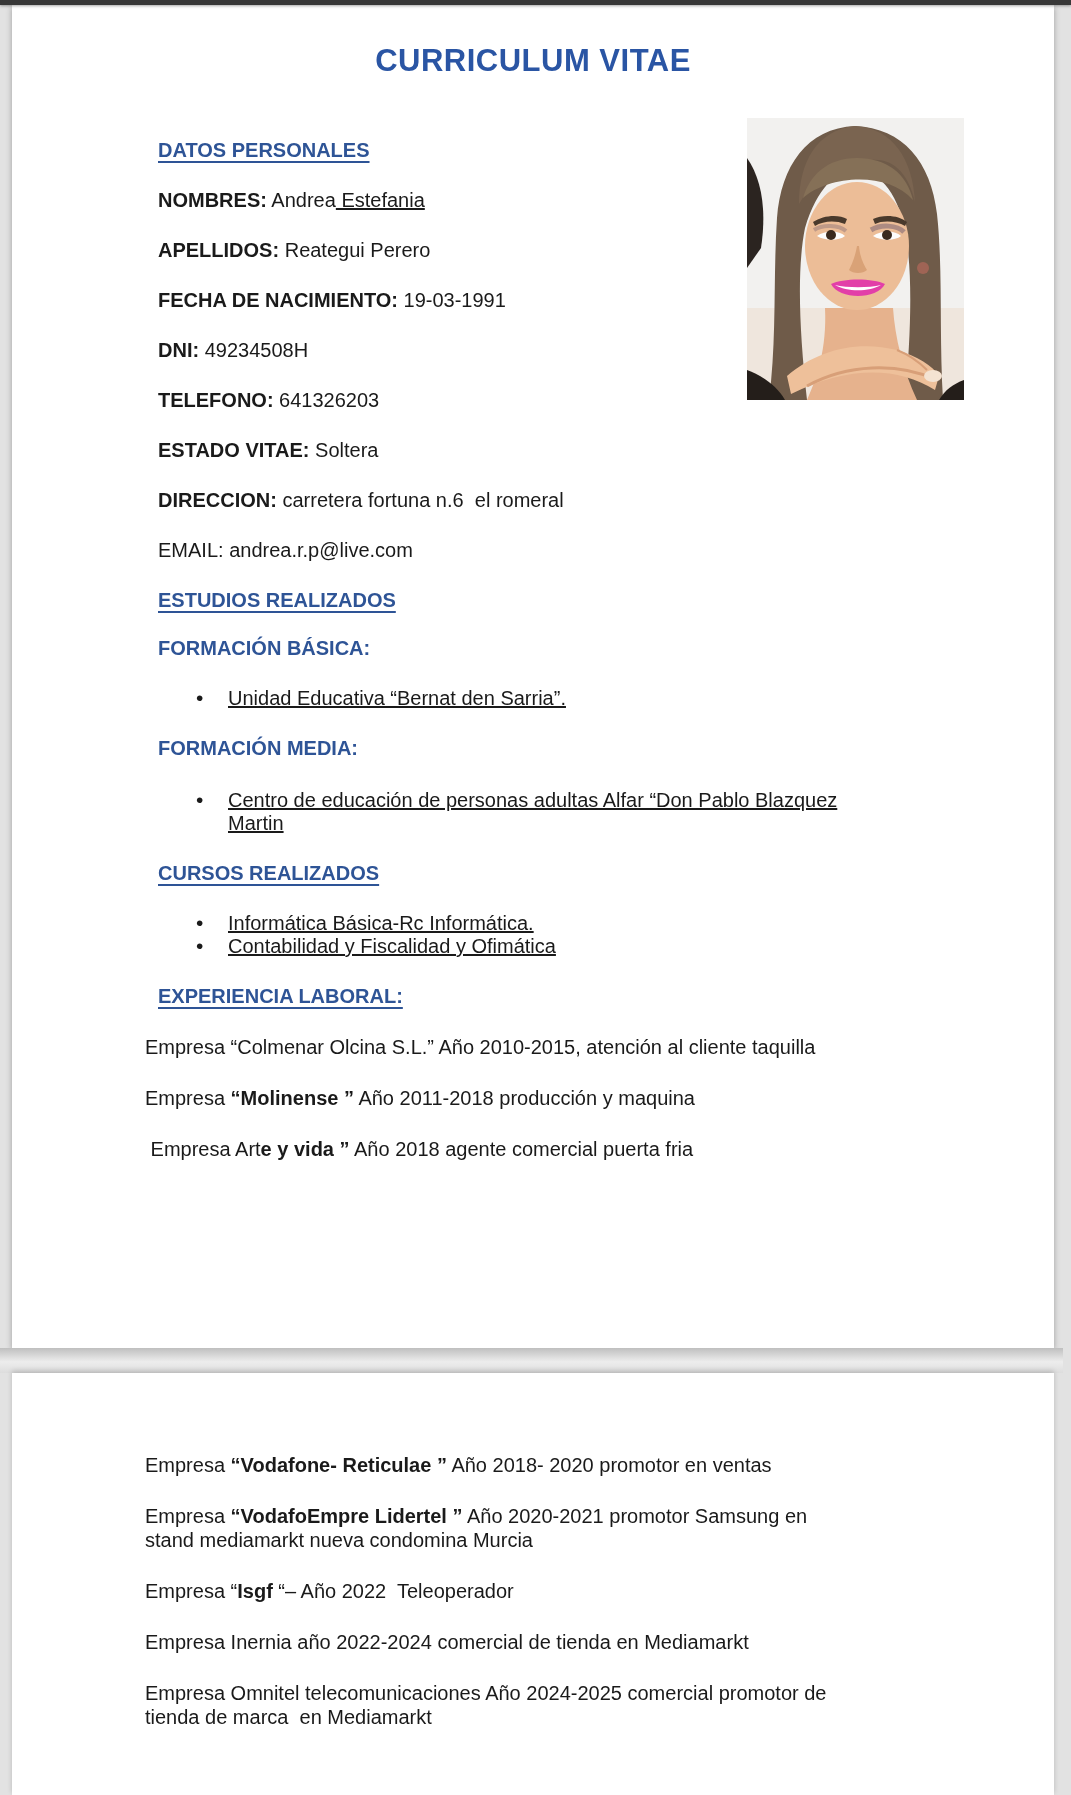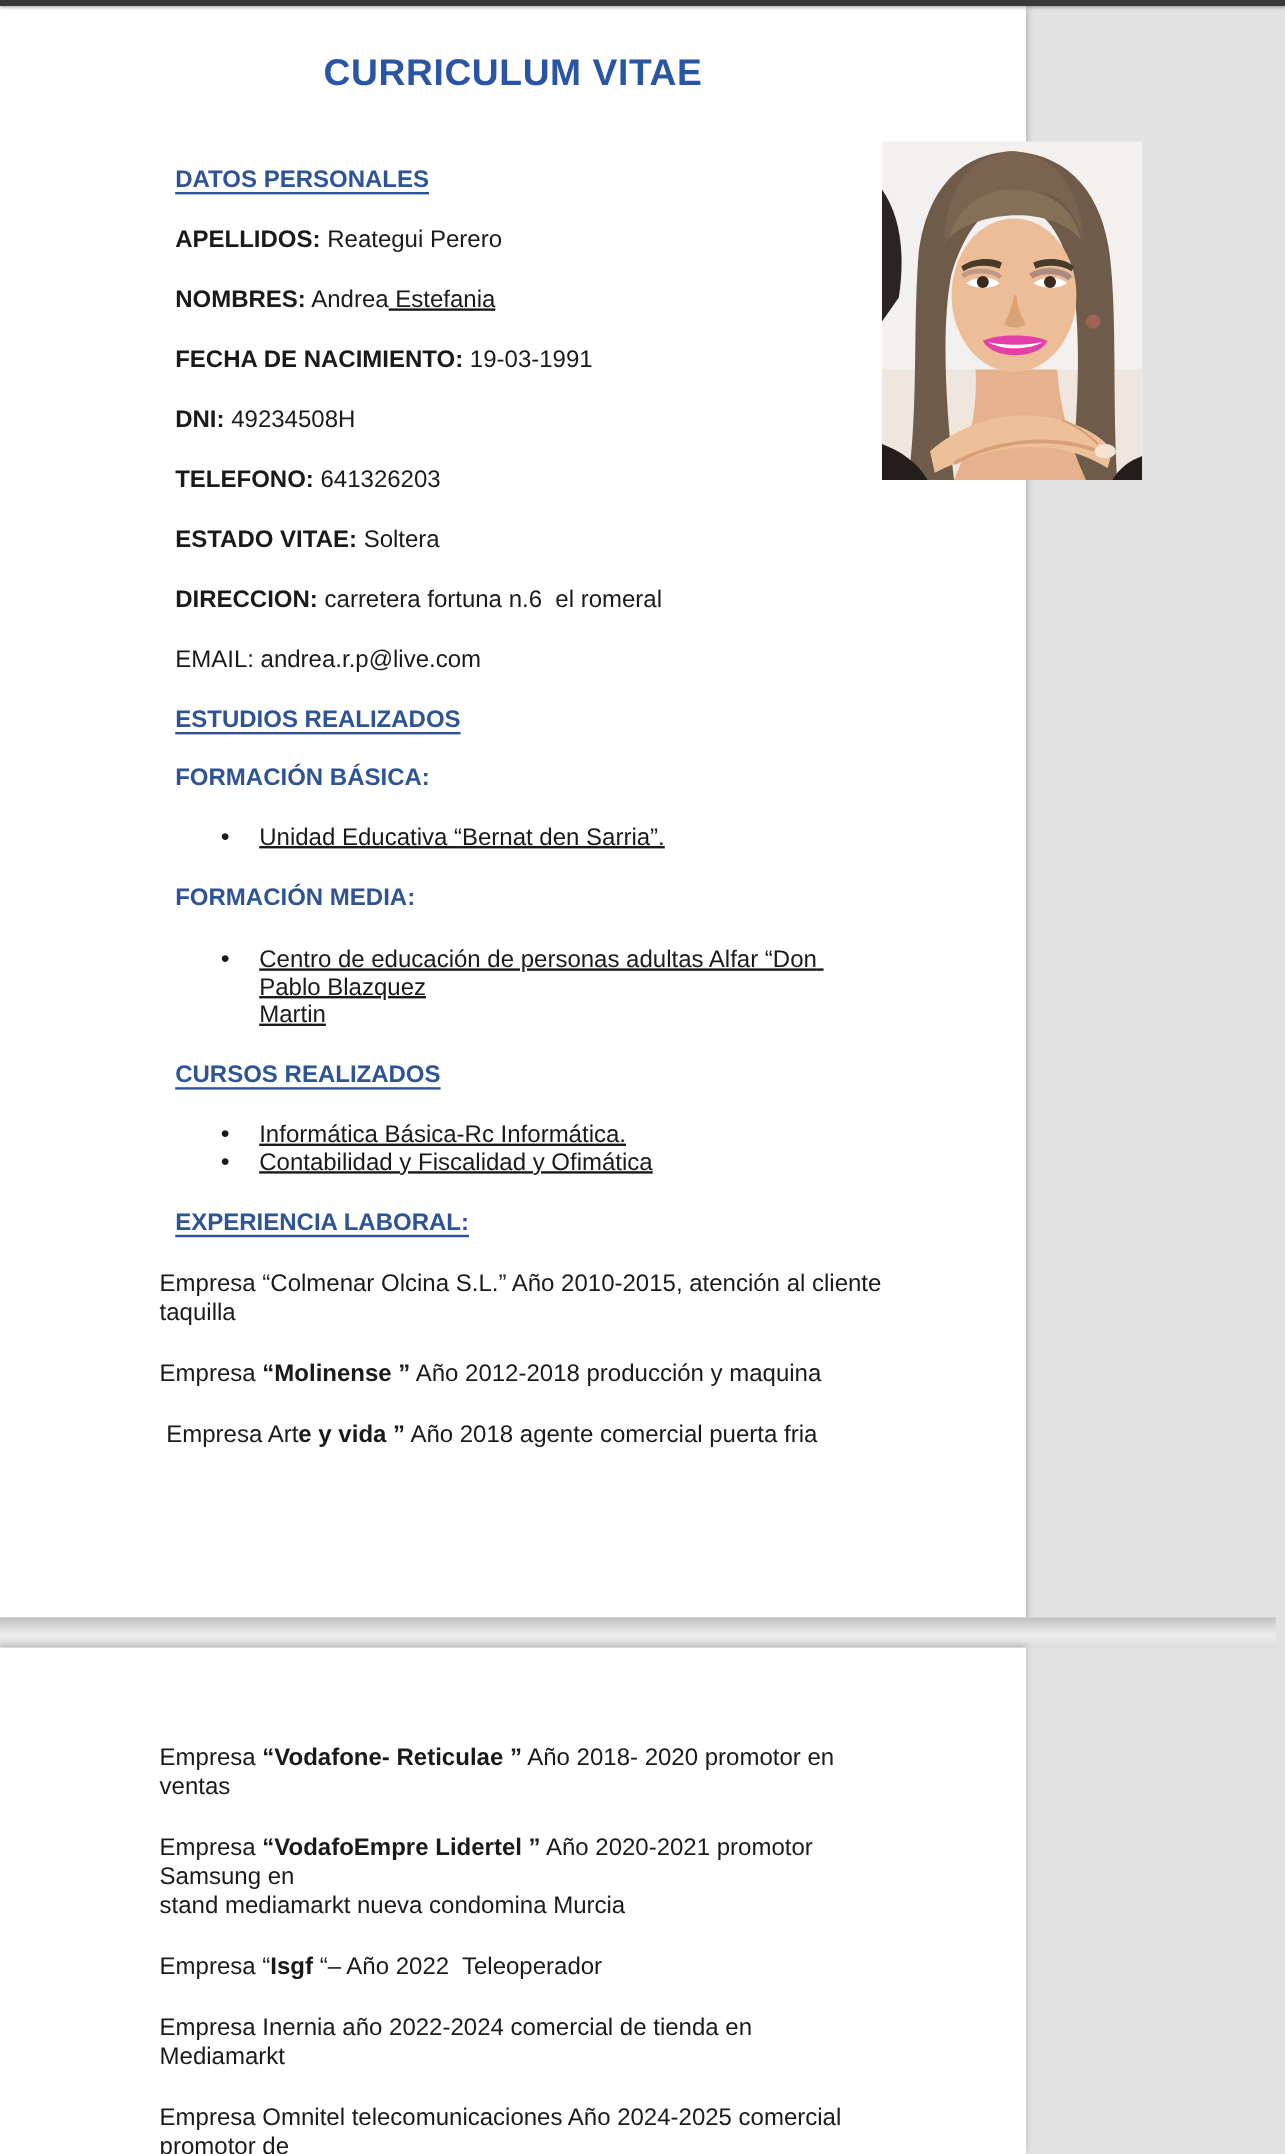--- a/index.html
+++ b/index.html
@@ -8,21 +8,21 @@
     background:#e2e2e2;
     font-family:"Liberation Sans", sans-serif;
     color:#1a1a1a;
   }
   .top-bar{
     position:absolute;top:0;left:0;width:1071px;height:5px;
     background:#383838;z-index:10;
     box-shadow:0 1px 3px rgba(0,0,0,.35);
   }
   .page{
-    position:absolute;left:0;width:855px;background:#ffffff;
+    position:absolute;left:12px;width:1042px;background:#ffffff;
     box-shadow:0 2px 6px rgba(0,0,0,.30);
   }
   .page1{top:5px;height:1343px;}
   .page2{top:1373px;height:422px;box-shadow:0 -2px 5px rgba(0,0,0,.18);}
   .page-gap{
     position:absolute;top:1348px;left:0;width:1063px;height:25px;
     background:linear-gradient(to bottom,#bfbfbf 0%,#ededed 55%,#dddddd 100%);
   }
   .title{
     margin:38px 0 60px 0;
@@ -107,22 +107,22 @@
       <path d="M0,252 C16,258 30,268 38,282 L0,282 Z" fill="#241e1a"></path>
       <path d="M217,262 C206,266 198,272 192,282 L217,282 Z" fill="#241e1a"></path>
     </svg>
   </div>
 
   <div class="content">
     <h2 class="section line">DATOS PERSONALES</h2>
 
     <div>
 
-    <p class="field line"><span style="font-weight: bold;">APELLIDOS:</span><span> Reategui Perero</span></p>
-        <p class="field line"><span style="font-weight: bold;">NOMBRES:</span><span> Andrea</span><span style="text-decoration: underline;"> Estefania</span></p>
+    <p class="field line"><span style="font-weight: bold;">NOMBRES:</span><span> Andrea</span><span style="text-decoration: underline;"> Estefania</span></p>
+        <p class="field line"><span style="font-weight: bold;">APELLIDOS:</span><span> Reategui Perero</span></p>
         <p class="field line"><span style="font-weight: bold;">FECHA DE NACIMIENTO:</span><span> 19-03-1991</span></p>
         <p class="field line"><span style="font-weight: bold;">DNI:</span><span> 49234508H</span></p>
         <p class="field line"><span style="font-weight: bold;">TELEFONO:</span><span> 641326203</span></p>
         <p class="field line"><span style="font-weight: bold;">ESTADO VITAE:</span><span> Soltera</span></p>
         <p class="field line"><span style="font-weight: bold;">DIRECCION:</span><span> carretera fortuna n.6  el romeral</span></p>
         <p class="field line"><span style="font-weight: normal;">EMAIL:</span><span> andrea.r.p@live.com</span></p>
       </div>
 
     <h2 class="section line mb25">ESTUDIOS REALIZADOS</h2>
 
@@ -142,21 +142,21 @@
     <ul class="bullets">
 
     <li class="line"><span>Informática Básica-Rc Informática.</span></li>
         <li class="line"><span>Contabilidad y Fiscalidad y Ofimática</span></li>
       </ul>
 
     <h2 class="section line">EXPERIENCIA LABORAL:</h2>
     <div class="empresa-list">
 
     <p class="line"><span>Empresa </span><span style="font-weight: normal;">“Colmenar Olcina S.L.”</span><span> Año 2010-2015, atención al cliente taquilla</span></p>
-        <p class="line"><span>Empresa </span><span style="font-weight: bold;">“Molinense ”</span><span> Año 2012-2018 producción y maquina</span></p>
+        <p class="line"><span>Empresa </span><span style="font-weight: bold;">“Molinense ”</span><span> Año 2011-2018 producción y maquina</span></p>
         <p class="line"><span> Empresa Art</span><span style="font-weight: bold;">e y vida ”</span><span> Año 2018 agente comercial puerta fria</span></p>
       </div>
   </div>
 </div>
 
 <div class="page-gap"></div>
 
 <div class="page page2">
   <div class="content page2-content">
     <div class="empresa-list">

